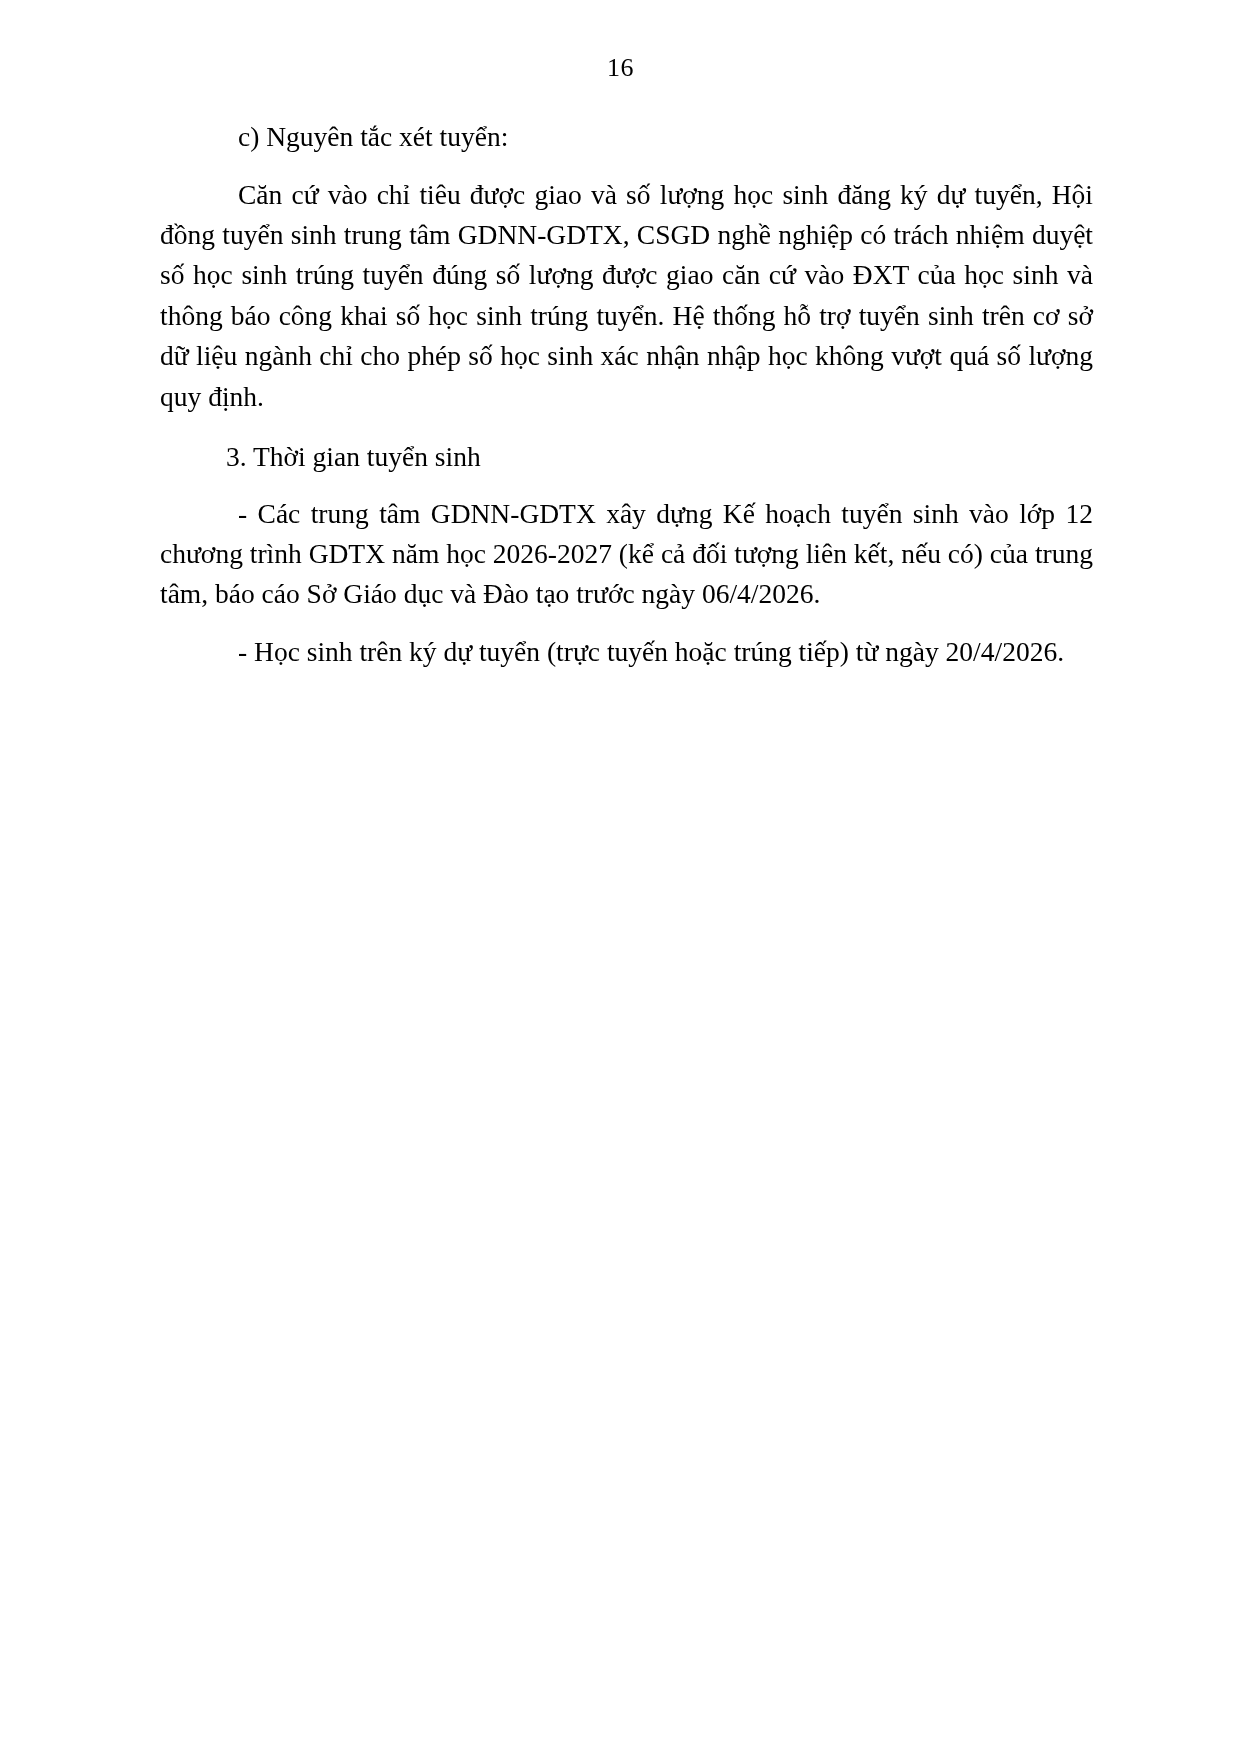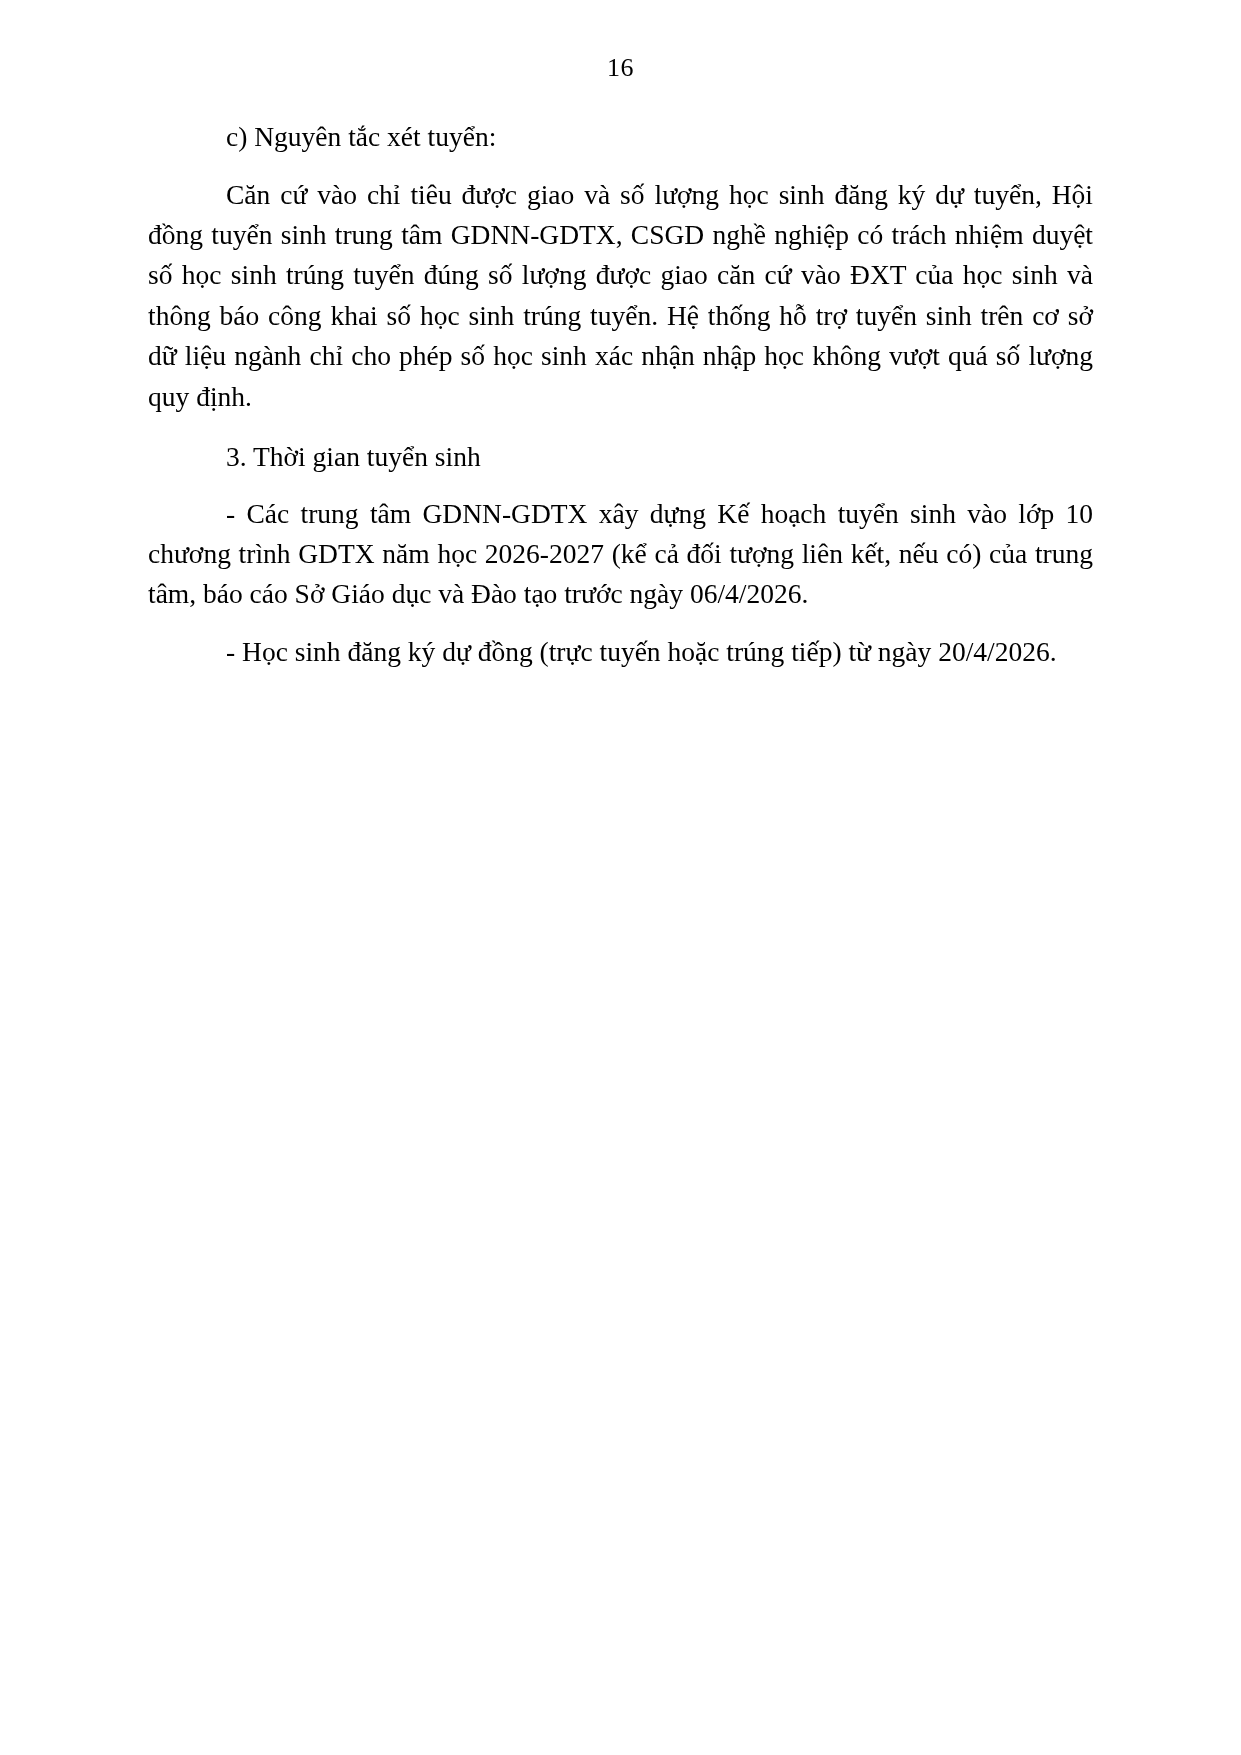--- a/index.html
+++ b/index.html
@@ -26,21 +26,21 @@
     font-size: 26px;
     line-height: 1.2;
     margin: 0 0 34px 0;
     letter-spacing: 0.5px;
   }
   .para {
     font-size: 27.5px;
     line-height: 1.47;
     text-align: justify;
     text-justify: inter-word;
-    margin: 0 0 3px 0;
+    margin: 0 0 3px 12px;
     text-indent: 78px;
     hyphens: none;
   }
   .para.tight {
     margin-bottom: 1px;
   }
   .para-spaced {
     margin-top: 17px;
   }
   .heading {
@@ -60,21 +60,21 @@
 
   <div class="page-number">16</div>
 
   <p class="para tight">c) Nguyên tắc xét tuyển:</p>
 
   <p class="para para-spaced">Căn cứ vào chỉ tiêu được giao và số lượng học sinh đăng ký dự tuyển, Hội đồng tuyển sinh trung tâm GDNN-GDTX, CSGD nghề nghiệp có trách nhiệm duyệt số học sinh trúng tuyển đúng số lượng được giao căn cứ vào ĐXT của học sinh và thông báo công khai số học sinh trúng tuyển. Hệ thống hỗ trợ tuyển sinh trên cơ sở dữ liệu ngành chỉ cho phép số học sinh xác nhận nhập học không vượt quá số lượng quy định.</p>
 
   <p class="heading">3. Thời gian tuyển sinh</p>
 
   <p class="para">
-    <span>- Các trung tâm GDNN-GDTX xây dựng Kế hoạch tuyển sinh vào lớp 10 chương trình GDTX năm học 2026-2027 (</span><span class="italic">kể cả đối tượng liên kết, nếu có</span><span>) của trung tâm, báo cáo Sở Giáo dục và Đào tạo trước ngày 06/4/2026.</span>
+    <span>- Các trung tâm GDNN-GDTX xây dựng Kế hoạch tuyển sinh vào lớp 12 chương trình GDTX năm học 2026-2027 (</span><span class="italic">kể cả đối tượng liên kết, nếu có</span><span>) của trung tâm, báo cáo Sở Giáo dục và Đào tạo trước ngày 06/4/2026.</span>
   </p>
 
   <p class="para para-spaced">
-    <span>- Học sinh đăng ký dự đồng (</span><span class="italic">trực tuyến hoặc trúng tiếp</span><span>) từ ngày 20/4/2026.</span>
+    <span>- Học sinh trên ký dự tuyển (</span><span class="italic">trực tuyến hoặc trúng tiếp</span><span>) từ ngày 20/4/2026.</span>
   </p>
 
 
 </div>
 
 </body></html>

